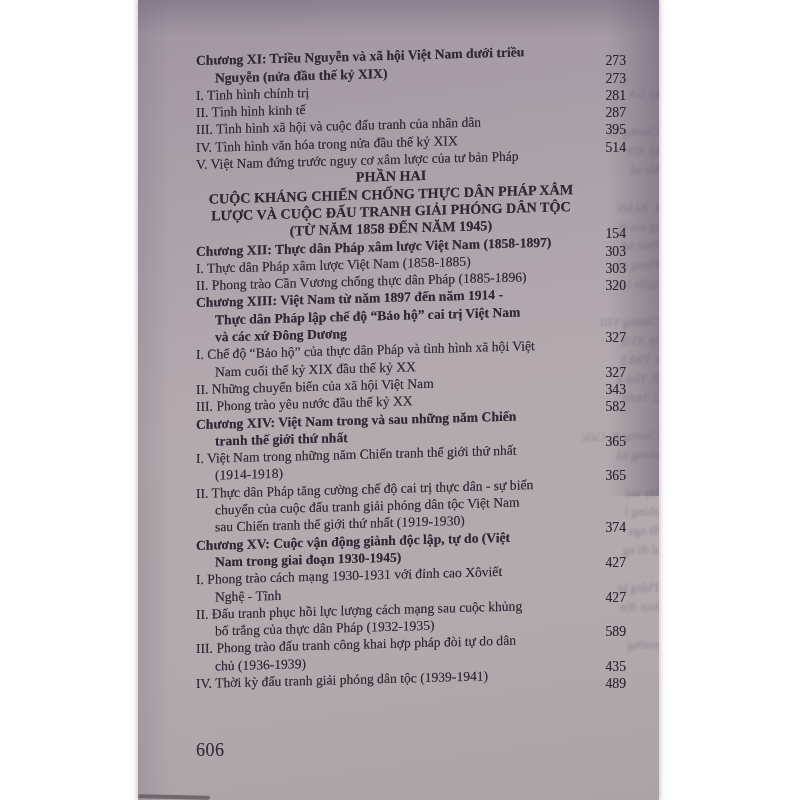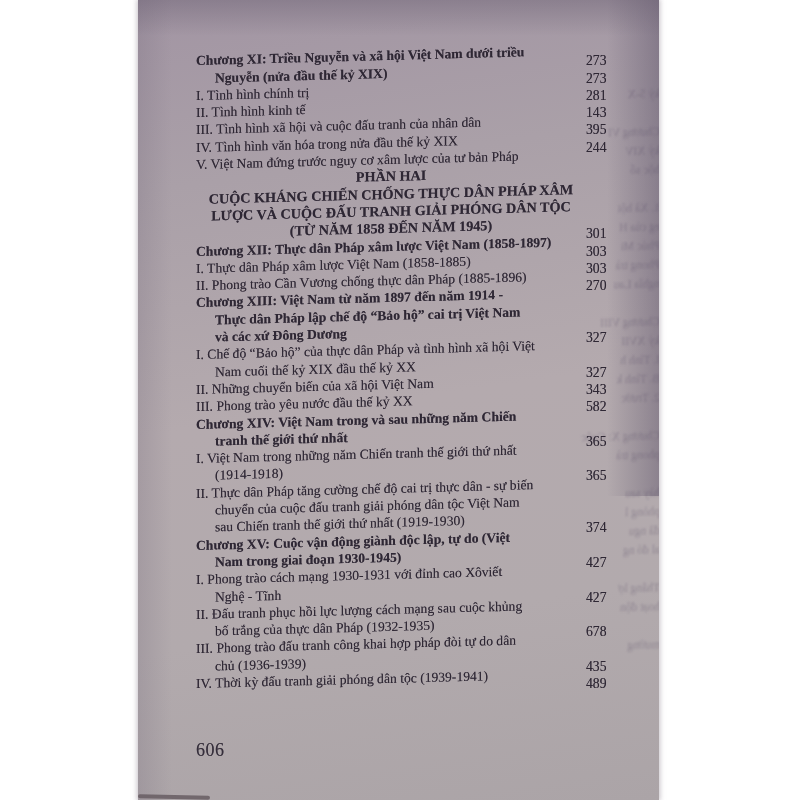--- a/index.html
+++ b/index.html
@@ -29,21 +29,21 @@
   .toc{
     position:absolute;left:58px;top:52px;width:430px;
     font-size:13.6px;color:#2e2734;
     text-shadow:0 0 .4px rgba(46,39,52,.55);
   }
   .row{display:flex;align-items:flex-end;height:17.3px;}
   .txt{
     flex:1 1 auto;white-space:nowrap;
     transform:skewY(-1.5deg);transform-origin:0 100%;
   }
-  .num{flex:0 0 40px;font-size:13.7px;}
+  .num{flex:0 0 40px;text-align:right;font-size:13.7px;}
   .chapter .txt{font-weight:bold;}
   .part .txt{font-weight:bold;text-align:center;font-size:14.2px;}
   .ind .txt{padding-left:19px;}
   .ghost{
     position:absolute;left:392px;top:86px;width:130px;
     line-height:19px;font-size:11.5px;color:rgba(78,68,94,.34);
     transform:scaleX(-1) skewY(1.5deg);transform-origin:50% 0;
     filter:blur(1px);
   }
   .ghost div{height:19px;white-space:nowrap;overflow:hidden;}
@@ -104,61 +104,61 @@
       <div class="row chapter ind">
         <span class="txt">Nguyễn (nửa đầu thế kỷ XIX)</span>
         <span class="num">273</span>
       </div>
       <div class="row item">
         <span class="txt">I. Tình hình chính trị</span>
         <span class="num">281</span>
       </div>
       <div class="row item">
         <span class="txt">II. Tình hình kinh tế</span>
-        <span class="num">143</span>
+        <span class="num">287</span>
       </div>
       <div class="row item">
         <span class="txt">III. Tình hình xã hội và cuộc đấu tranh của nhân dân</span>
         <span class="num">395</span>
       </div>
       <div class="row item">
         <span class="txt">IV. Tình hình văn hóa trong nửa đầu thế kỷ XIX</span>
-        <span class="num">244</span>
+        <span class="num">514</span>
       </div>
       <div class="row item">
         <span class="txt">V. Việt Nam đứng trước nguy cơ xâm lược của tư bản Pháp</span>
         <span class="num"></span>
       </div>
       <div class="row part">
         <span class="txt">PHẦN HAI</span>
         <span class="num"></span>
       </div>
       <div class="row part">
         <span class="txt">CUỘC KHÁNG CHIẾN CHỐNG THỰC DÂN PHÁP XÂM</span>
         <span class="num"></span>
       </div>
       <div class="row part">
         <span class="txt">LƯỢC VÀ CUỘC ĐẤU TRANH GIẢI PHÓNG DÂN TỘC</span>
         <span class="num"></span>
       </div>
       <div class="row part">
         <span class="txt">(TỪ NĂM 1858 ĐẾN NĂM 1945)</span>
-        <span class="num">301</span>
+        <span class="num">154</span>
       </div>
       <div class="row chapter">
         <span class="txt">Chương XII: Thực dân Pháp xâm lược Việt Nam (1858-1897)</span>
         <span class="num">303</span>
       </div>
       <div class="row item">
         <span class="txt">I. Thực dân Pháp xâm lược Việt Nam (1858-1885)</span>
         <span class="num">303</span>
       </div>
       <div class="row item">
         <span class="txt">II. Phong trào Cần Vương chống thực dân Pháp (1885-1896)</span>
-        <span class="num">270</span>
+        <span class="num">320</span>
       </div>
       <div class="row chapter">
         <span class="txt">Chương XIII: Việt Nam từ năm 1897 đến năm 1914 -</span>
         <span class="num"></span>
       </div>
       <div class="row chapter ind">
         <span class="txt">Thực dân Pháp lập chế độ “Bảo hộ” cai trị Việt Nam</span>
         <span class="num"></span>
       </div>
       <div class="row chapter ind">
@@ -224,21 +224,21 @@
       <div class="row item ind">
         <span class="txt">Nghệ - Tĩnh</span>
         <span class="num">427</span>
       </div>
       <div class="row item">
         <span class="txt">II. Đấu tranh phục hồi lực lượng cách mạng sau cuộc khủng</span>
         <span class="num"></span>
       </div>
       <div class="row item ind">
         <span class="txt">bố trắng của thực dân Pháp (1932-1935)</span>
-        <span class="num">678</span>
+        <span class="num">589</span>
       </div>
       <div class="row item">
         <span class="txt">III. Phong trào đấu tranh công khai hợp pháp đòi tự do dân</span>
         <span class="num"></span>
       </div>
       <div class="row item ind">
         <span class="txt">chủ (1936-1939)</span>
         <span class="num">435</span>
       </div>
       <div class="row item">

